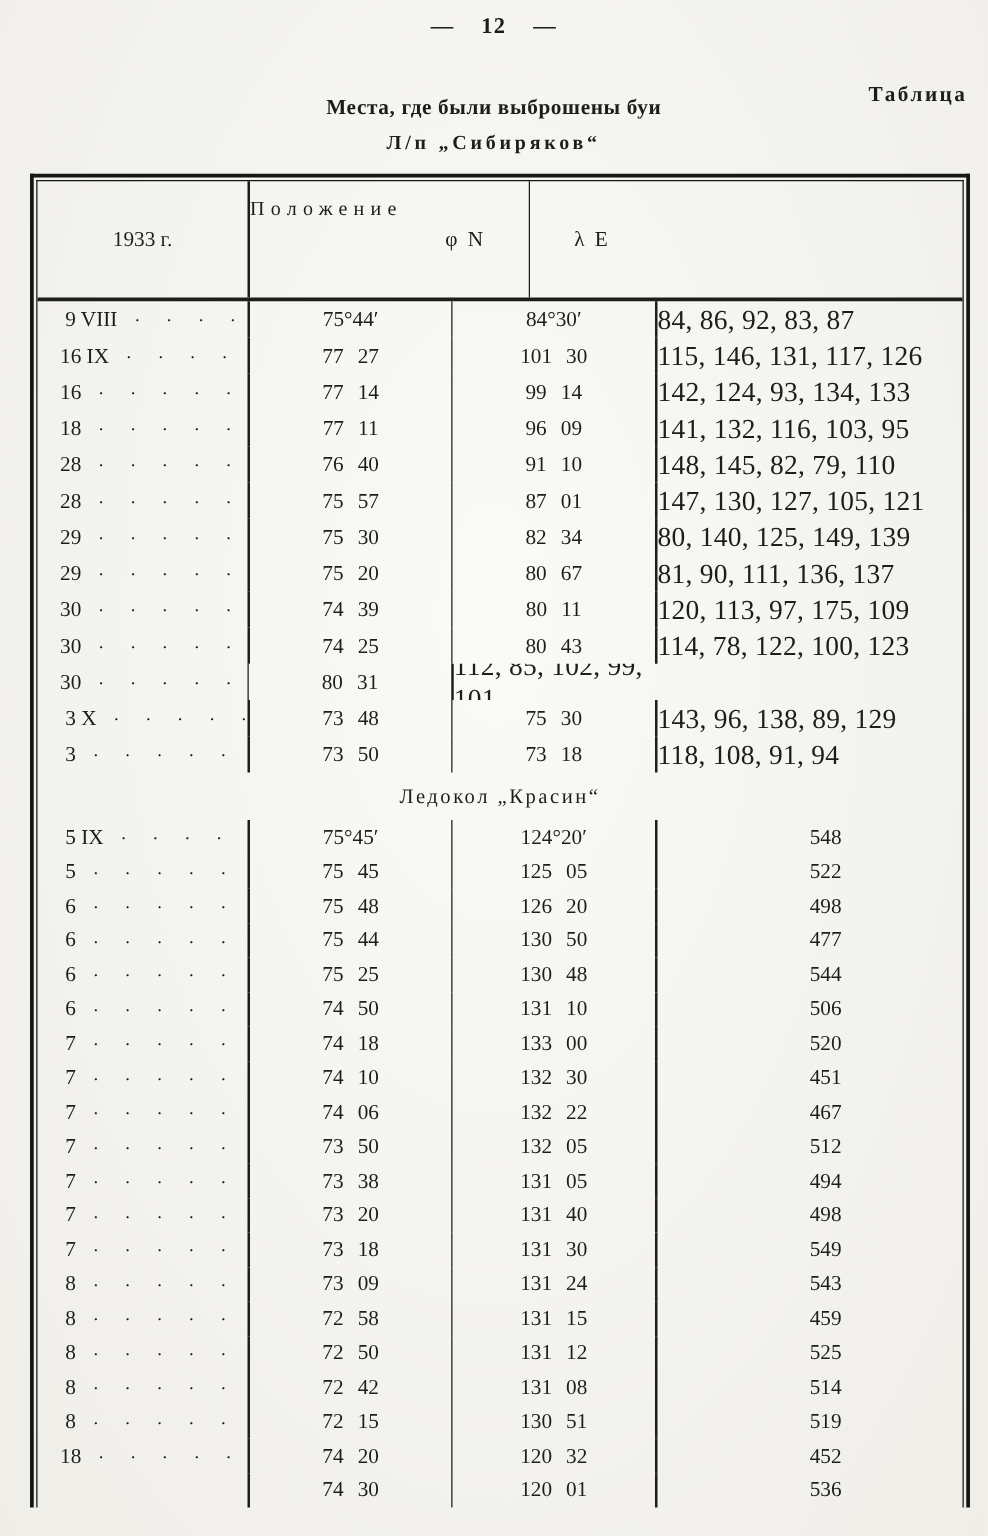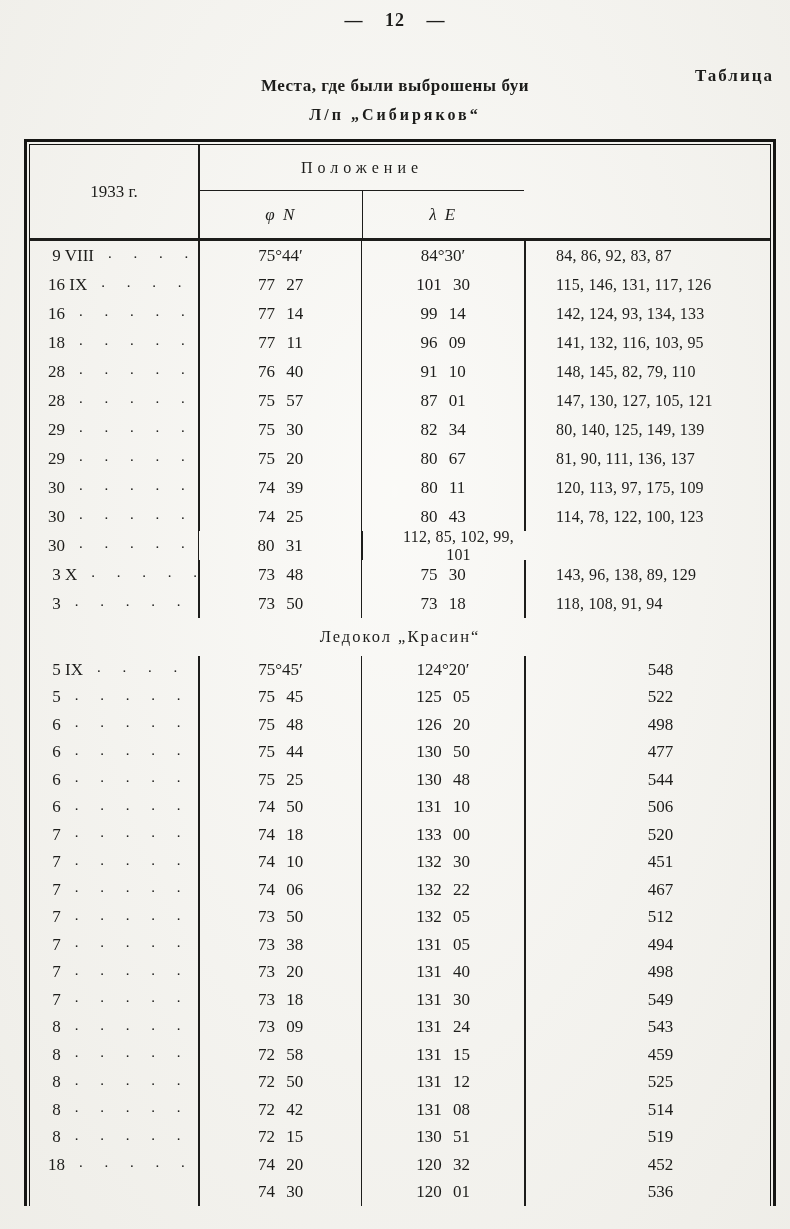--- a/index.html
+++ b/index.html
@@ -52,45 +52,45 @@
   }
   
   .thead{
     display:grid;
     grid-template-columns:var(--c1) calc(var(--c2) + var(--c3)) var(--c4);
     height:93px;
     border-bottom:3px solid var(--ink);
     box-sizing:content-box;
   }
   .th-year{display:flex;align-items:center;justify-content:center;font-size:17px;}
-  .th-pos{border-left:2px solid var(--ink);display:flex;flex-direction:column;box-sizing:border-box;}
+  .th-pos{border-left:2px solid var(--ink);display:flex;box-sizing:border-box;}
   .pos-title{height:45px;display:flex;align-items:center;justify-content:center;
     font-size:16px;letter-spacing:5px;}
   .pos-line{height:1px;background:var(--ink);}
   .pos-sub{flex:1;display:flex;}
   .th-lat,.th-lon{flex:1;display:flex;align-items:center;justify-content:center;
-    font-size:17px;font-style:italic;letter-spacing:2px;box-sizing:border-box;}
+    font-size:17px;letter-spacing:2px;box-sizing:border-box;}
   .th-lon{border-left:1px solid var(--ink);}
   .th-buoys{border-left:2px solid var(--ink);display:flex;align-items:center;
     justify-content:center;font-size:16.5px;box-sizing:border-box;}
   
   .trow{
     display:grid;
     grid-template-columns:var(--c1) var(--c2) var(--c3) var(--c4);
     height:var(--rh);
   }
   .sect1{--rh:29px;padding-top:0;}
   .sect2{--rh:27.5px;}
   .c{display:flex;align-items:center;justify-content:center;
     font-size:17px;box-sizing:border-box;overflow:hidden;}
   .c.date{justify-content:flex-start;padding-left:18px;white-space:pre;}
   .c.lat{border-left:2px solid var(--ink);word-spacing:7px;}
   .c.lon{border-left:1px solid var(--ink);word-spacing:7px;}
   .c.buoys{border-left:2px solid var(--ink);}
-  .sect1 .c.buoys{justify-content:flex-start;padding-left:30px;font-size:16px;letter-spacing:.2px;text-align:center;}
+  .sect1 .c.buoys{justify-content:flex-start;padding-left:0;font-size:22px;letter-spacing:.2px;}
   .sect2 .c.buoys{justify-content:center;padding-left:25px;}
   .leader{margin-left:14px;letter-spacing:9px;font-size:15px;transform:translateY(-2px);}
   .sect-head{
     height:38px;display:flex;align-items:center;justify-content:center;
     font-size:16.5px;letter-spacing:2px;
   }
 </style>
 </head>
 <body>
 

